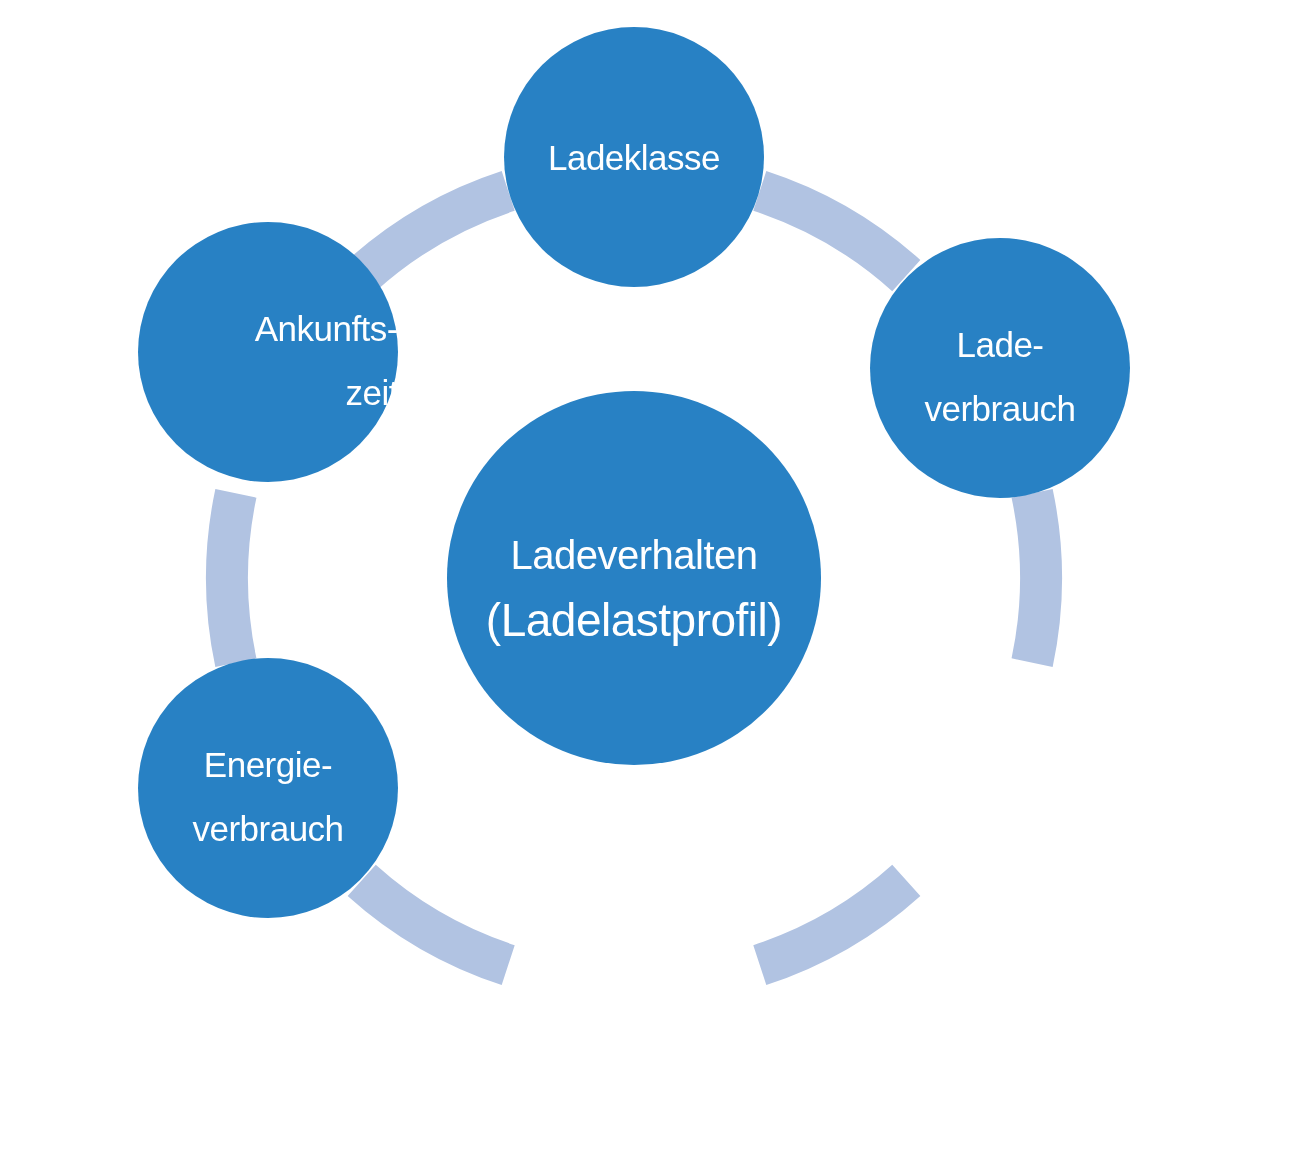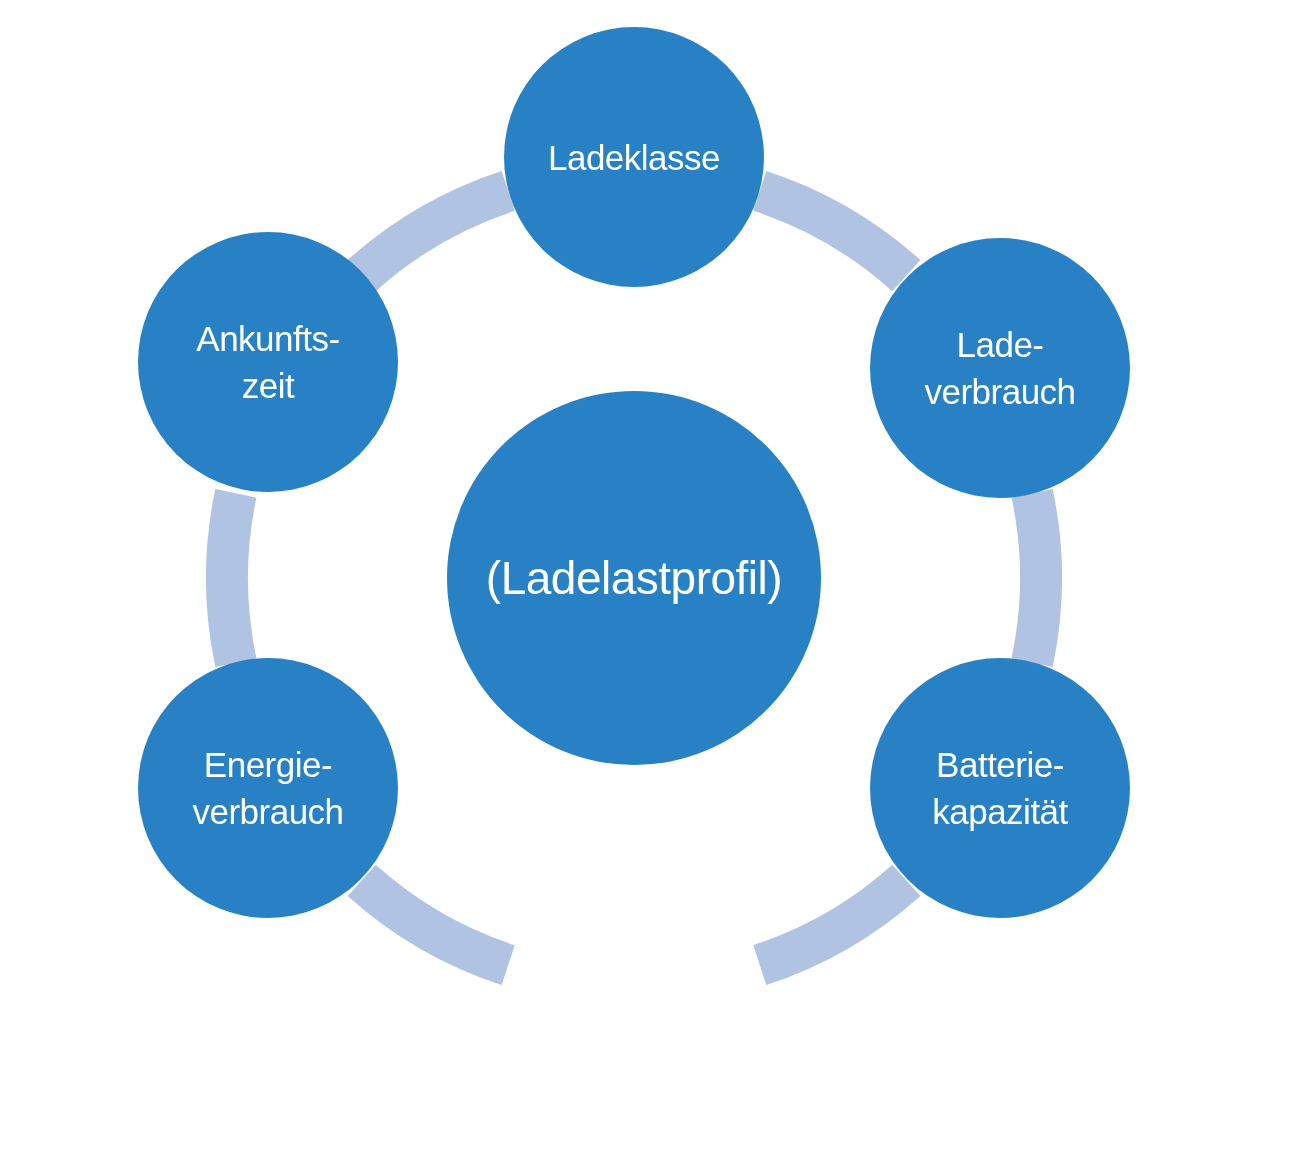--- a/index.html
+++ b/index.html
@@ -48,70 +48,67 @@
     width: 260px;
     height: 260px;
     font-size: 35px;
     line-height: 47px;
     font-weight: 400;
   }
   .node.hub {
     width: 374px;
     height: 374px;
   }
-  .node span { display: block; }
+  .node span { display: block; margin-top: 17px; }
   .hub .line1 {
     font-size: 40px;
     line-height: 50px;
   }
   .hub .line2 {
     font-size: 46px;
     line-height: 46px;
   }
   
   .pos-top          { left: 504px; top: 27px;  }
   .pos-top-right    { left: 870px; top: 238px; }
   .pos-bottom-right { left: 870px; top: 658px; }
   .pos-bottom       { left: 504px; top: 869px; }
   .pos-bottom-left  { left: 138px; top: 658px; }
-  .pos-top-left     { left: 138px; top: 232px; }
+  .pos-top-left     { left: 138px; top: 222px; align-items: flex-end; }
   .pos-center       { left: 447px; top: 391px; }
 </style>
 </head>
 <body>
 
 <div class="canvas">
 
   <svg class="ring-svg" viewBox="0 0 1296 1153" aria-hidden="true">
     <path d="M 759.8 190.9 A 407 407 0 0 1 906.3 275.6"></path>
     <path d="M 1032.1 493.3 A 407 407 0 0 1 1032.1 662.7"></path>
     <path d="M 906.3 880.4 A 407 407 0 0 1 759.8 965.1"></path>
     <path d="M 508.2 965.1 A 407 407 0 0 1 361.7 880.4"></path>
     <path d="M 235.9 662.7 A 407 407 0 0 1 235.9 493.3"></path>
     <path d="M 361.7 275.6 A 407 407 0 0 1 508.2 190.9"></path>
   </svg>
 
   <div class="node hub pos-center">
+    <span class="line1">Ladeverhalten</span>
     <span class="line2">(Ladelastprofil)</span>
   </div>
 
   <div class="node outer pos-top">
     <span>Ladeklasse</span>
     <span></span>
   </div>
 
   <div class="node outer pos-top-right">
     <span>Lade-</span>
     <span>verbrauch</span>
   </div>
 
-  <div class="node outer pos-bottom-right">
-    <span>Batterie-</span>
-    <span>kapazität</span>
-  </div>
 
 
   <div class="node outer pos-bottom-left">
     <span>Energie-</span>
     <span>verbrauch</span>
   </div>
 
   <div class="node outer pos-top-left">
     <span>Ankunfts-</span>
     <span>zeit</span>

